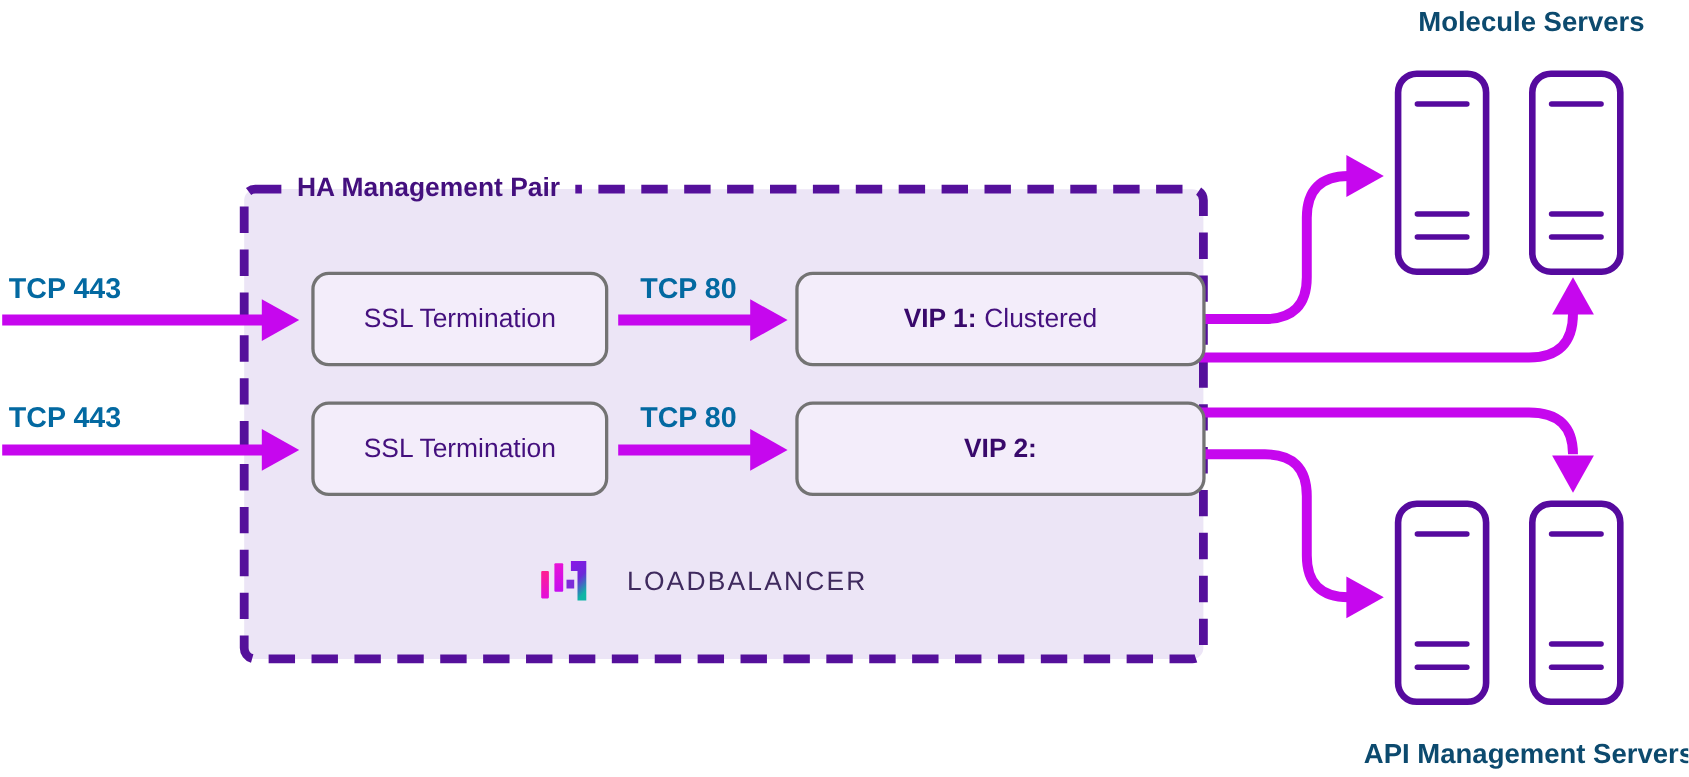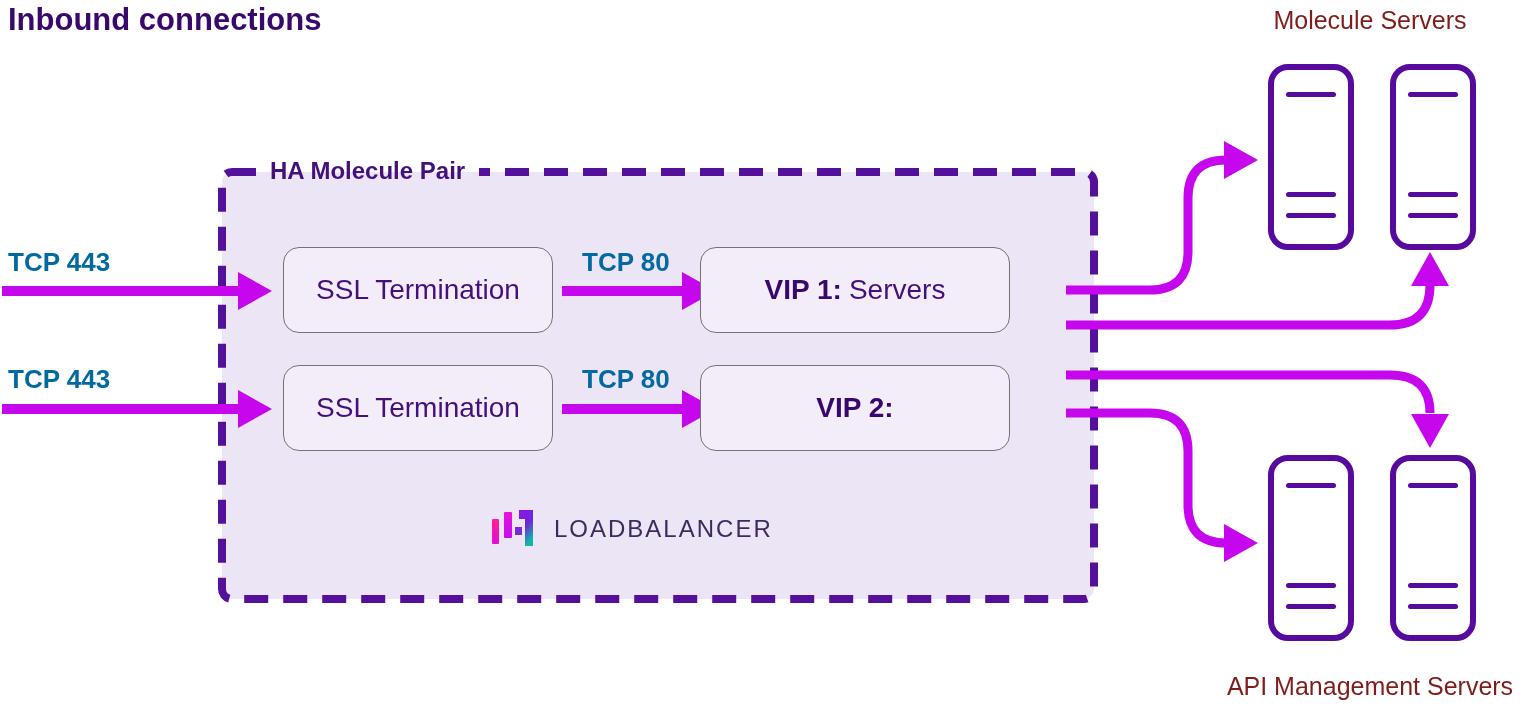--- a/index.html
+++ b/index.html
@@ -44,43 +44,43 @@
     align-items: center;
     font-size: 24px;
     font-weight: 700;
     color: #44107e;
     background: linear-gradient(to bottom, #ffffff 0 53%, #ece5f6 53% 100%);
     white-space: nowrap;
     z-index: 3;
   }
 
   .node-box {
-    border: 1px solid #737373;
+    border: 3px solid #737373;
     border-radius: 16px;
     background: #f3edfa;
     display: flex;
     align-items: center;
     justify-content: center;
     gap: 7px;
-    font-size: 28px;
+    font-size: 24px;
     color: #44107e;
     white-space: nowrap;
   }
   .node-box .bold { font-weight: 700; color: #38096b; }
 
   .ssl-box { left: 283px; width: 270px; height: 86px; }
-  .vip-box { left: 700px; width: 310px; height: 86px; }
+  .vip-box { left: 723px; width: 373px; height: 86px; }
   .row-1 { top: 247px; }
   .row-2 { top: 365px; }
 
   .group-label {
     font-size: 25px;
-    font-weight: 400;
-    color: #7f1d1d;
-    text-align: center;
+    font-weight: 700;
+    color: #0c4a6e;
+    text-align: right;
     white-space: nowrap;
   }
   .molecule-label { left: 1245px; top: 6px; width: 250px; }
   .api-label { left: 1200px; top: 672px; width: 340px; }
 
   .server {
     width: 86px; height: 186px;
     border: 6px solid #560a9e;
     border-radius: 20px;
     background: #ffffff;
@@ -94,21 +94,21 @@
     background: #560a9e;
   }
   .server .ln1 { top: 22px; }
   .server .ln2 { top: 122px; }
   .server .ln3 { top: 143px; }
 
   .logo {
     left: 490px; top: 506px;
     display: flex;
     align-items: center;
-    gap: 14px;
+    gap: 30px;
   }
   .logo-text {
     font-size: 24px;
     font-weight: 500;
     letter-spacing: 2px;
     color: #3f2a5e;
   }
 </style>
 </head>
 <body>
@@ -135,40 +135,39 @@
       <polygon points="238,390 272,409 238,428"></polygon>
       <polygon points="682,272 716,291 682,310"></polygon>
       <polygon points="682,390 716,409 682,428"></polygon>
       <polygon points="1224,141 1258,160 1224,179"></polygon>
       <polygon points="1411,286 1430,252 1449,286"></polygon>
       <polygon points="1411,414 1430,448 1449,414"></polygon>
       <polygon points="1224,524 1258,543 1224,562"></polygon>
     </g>
   </svg>
 
-  <div class="abs page-title">Inbound connections</div>
 
   <div class="abs port-label" style="left:8px; top:247px;">TCP 443</div>
   <div class="abs port-label" style="left:8px; top:364px;">TCP 443</div>
 
-  <div class="abs ha-label">HA Molecule Pair</div>
+  <div class="abs ha-label">HA Management Pair</div>
 
   <div class="abs node-box ssl-box row-1">
     <span>SSL Termination</span>
   </div>
   <div class="abs node-box ssl-box row-2">
     <span>SSL Termination</span>
   </div>
 
   <div class="abs port-label" style="left:582px; top:247px;">TCP 80</div>
   <div class="abs port-label" style="left:582px; top:364px;">TCP 80</div>
 
   <div class="abs node-box vip-box row-1">
     <span class="bold">VIP 1:</span>
-    <span>Servers</span>
+    <span>Clustered</span>
   </div>
   <div class="abs node-box vip-box row-2">
     <span class="bold">VIP 2:</span>
   </div>
 
   <div class="abs logo">
     <svg width="50" height="46" viewBox="0 0 50 46">
       <defs>
         <linearGradient id="lg1" x1="0" y1="0" x2="0" y2="1">
           <stop offset="0" stop-color="#ff1f8f"></stop>

